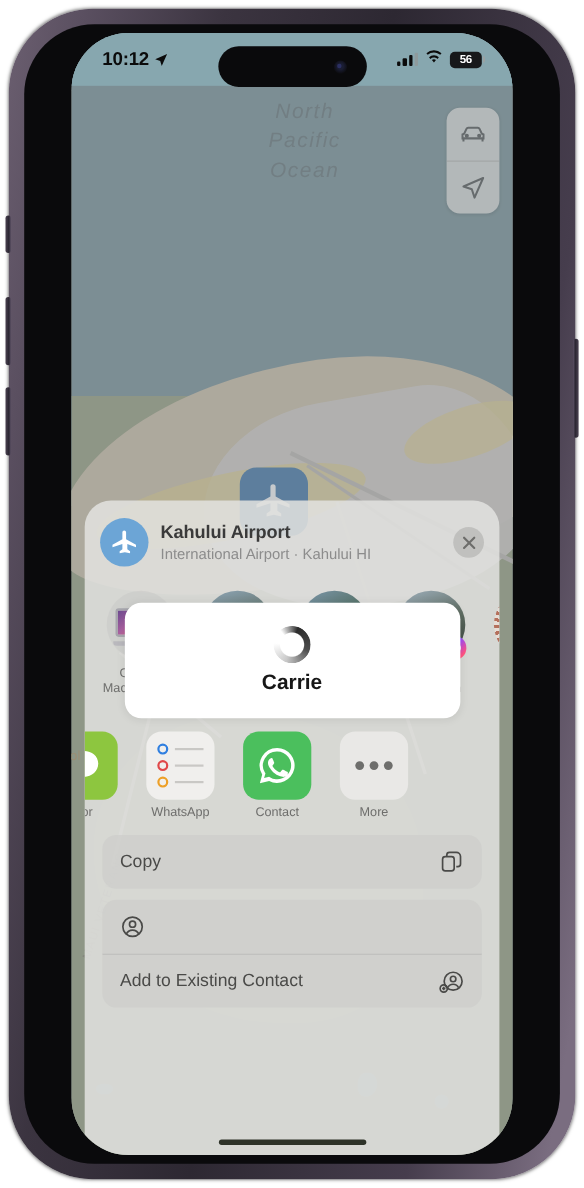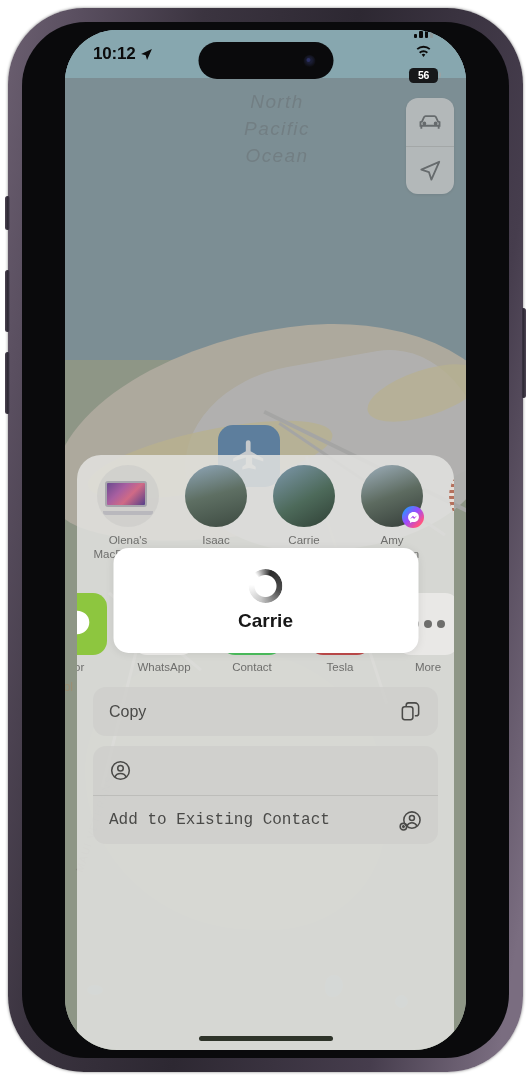--- a/index.html
+++ b/index.html
@@ -134,21 +134,21 @@
 
   
   #status-bar {
     position:absolute; left:0; top:0; width:100%; height:48px;
     display:flex; align-items:center; justify-content:space-between;
     padding:0 28px; z-index:30;
     color:#0b0b0b;
   }
   #status-left { display:flex; align-items:center; gap:5px; font-size:17px; font-weight:bold; letter-spacing:-.2px; }
   #status-left svg { width:13px; height:13px; fill:#0b0b0b; }
-  #status-right { display:flex; align-items:center; gap:6px;flex-direction:column; }
+  #status-right { display:flex; align-items:center; gap:6px; }
   .sig-bars { display:flex; align-items:flex-end; gap:2px; height:12px; }
   .sig-bars i { width:3.2px; background:#0b0b0b; border-radius:1px; display:block; }
   .sig-bars i:nth-child(1){height:4px;}
   .sig-bars i:nth-child(2){height:7px;}
   .sig-bars i:nth-child(3){height:10px;}
   .sig-bars i:nth-child(4){height:12px; background:#8e9a9c;}
   .wifi svg { width:17px; height:13px; fill:#0b0b0b; }
   .battery {
     width:29px; height:15px; border-radius:4.5px; background:#17181a;
     display:flex; align-items:center; justify-content:center; position:relative;
@@ -284,21 +284,21 @@
   
   #actions { padding:8px 16px 0 16px; }
   .action-group {
     background:rgba(205,205,202,.72);
     border-radius:13px; overflow:hidden; margin-bottom:10px;
   }
   .action-row {
     height:49px; display:flex; align-items:center;
     padding:0 16px; gap:10px;
   }
-  .action-row + .action-row { border-top:1px solid rgba(170,170,168,.5);font-family:Liberation Mono, monospace; }
+  .action-row + .action-row { border-top:1px solid rgba(170,170,168,.5); }
   .action-label { flex:1; font-size:16px; color:#4a4a48; }
   .action-row svg { width:23px; height:23px; fill:none; stroke:#4a4a48; stroke-width:1.6; flex:0 0 auto; }
 
   
   #sending-modal {
     position:absolute; left:50%; top:518px; transform:translateX(-50%);
     width:305px; height:105px;
     background:#fff; border-radius:15px;
     z-index:40;
     display:flex; flex-direction:column; align-items:center; justify-content:center; gap:7px;
@@ -404,20 +404,36 @@
         <span>56</span>
       </span>
     </div>
   </div>
   <div id="dynamic-island">
     <div id="island-cam"></div>
   </div>
 
   <div id="share-sheet">
 
+    <div id="share-header">
+      <div id="share-app-icon">
+        <svg viewBox="0 0 24 24">
+          <path d="M21 15.5v-2l-8-4.5V3.5a1.5 1.5 0 0 0-3 0V9l-8 4.5v2l8-2.5v4.2l-2.2 1.6v1.7L12 19.6l4.2 .9v-1.7L14 17.2V13z"></path>
+        </svg>
+      </div>
+      <div id="share-titles">
+        <div id="share-title">Kahului Airport</div>
+        <div id="share-subtitle">International Airport · Kahului HI</div>
+      </div>
+      <div id="share-close">
+        <svg viewBox="0 0 14 14">
+          <path d="M2 2l10 10M12 2L2 12" stroke-linecap="round"></path>
+        </svg>
+      </div>
+    </div>
 
     <div id="contacts-row">
       <div class="contact">
         <div class="contact-avatar">
           <div class="macbook">
               <div class="macbook-screen"></div>
               <div class="macbook-base"></div>
             </div>
         </div>
         <div class="contact-label">
@@ -502,29 +518,20 @@
 
       <div class="app-item">
         <div class="app-icon icon-whatsapp">
           <svg viewBox="0 0 24 24">
               <path d="M12 2.8A9.1 9.1 0 0 0 4.2 16.6L3 21.2l4.8-1.2A9.1 9.1 0 1 0 12 2.8zm0 1.9a7.2 7.2 0 1 1-3.8 13.3l-.4-.2-2.6 .7 .7-2.5-.3-.4A7.2 7.2 0 0 1 12 4.7zm-3.2 3.5c-.2 0-.5 .1-.7 .4-.3 .3-.9 .9-.9 2.1s.9 2.4 1 2.6c.1 .2 1.8 2.9 4.4 3.9 2.2 .8 2.6 .7 3.1 .6 .5-.1 1.5-.6 1.7-1.2 .2-.6 .2-1.1 .1-1.2-.1-.1-.3-.2-.6-.3-.3-.1-1.5-.8-1.8-.9-.2-.1-.4-.1-.6 .1-.2 .3-.6 .9-.8 1-.1 .2-.3 .2-.5 .1-.3-.1-1.1-.4-2.1-1.3-.8-.7-1.3-1.5-1.5-1.8-.1-.3 0-.4 .1-.5l.4-.5c .1-.2 .2-.3 .3-.5 .1-.2 0-.4 0-.5 0-.1-.6-1.4-.8-1.9-.2-.4-.4-.4-.5-.4z"></path>
             </svg>
         </div>
         <div class="app-label">Contact</div>
       </div>
 
-      <div class="app-item">
-        <div class="app-icon icon-tesla">
-          <svg viewBox="0 0 40 36">
-            <path d="M2 4c5.5 3.2 11.6 4.5 18 4.5S32.5 7.2 38 4c-.8 1.9-1.8 3.4-2.9 4.6-4.3 1.6-9.3 2.4-15.1 2.4s-10.8-.8-15.1-2.4C3.8 7.4 2.8 5.9 2 4z"></path>
-            <path d="M20 12.4c1.7 0 3.3-.1 4.8-.3L21.6 34h-3.2L15.2 12.1c1.5 .2 3.1 .3 4.8 .3z"></path>
-          </svg>
-        </div>
-        <div class="app-label">Tesla</div>
-      </div>
 
       <div class="app-item">
         <div class="app-icon icon-more">
           <span class="more-dot"></span>
             <span class="more-dot"></span>
             <span class="more-dot"></span>
         </div>
         <div class="app-label">More</div>
       </div>
     </div>

